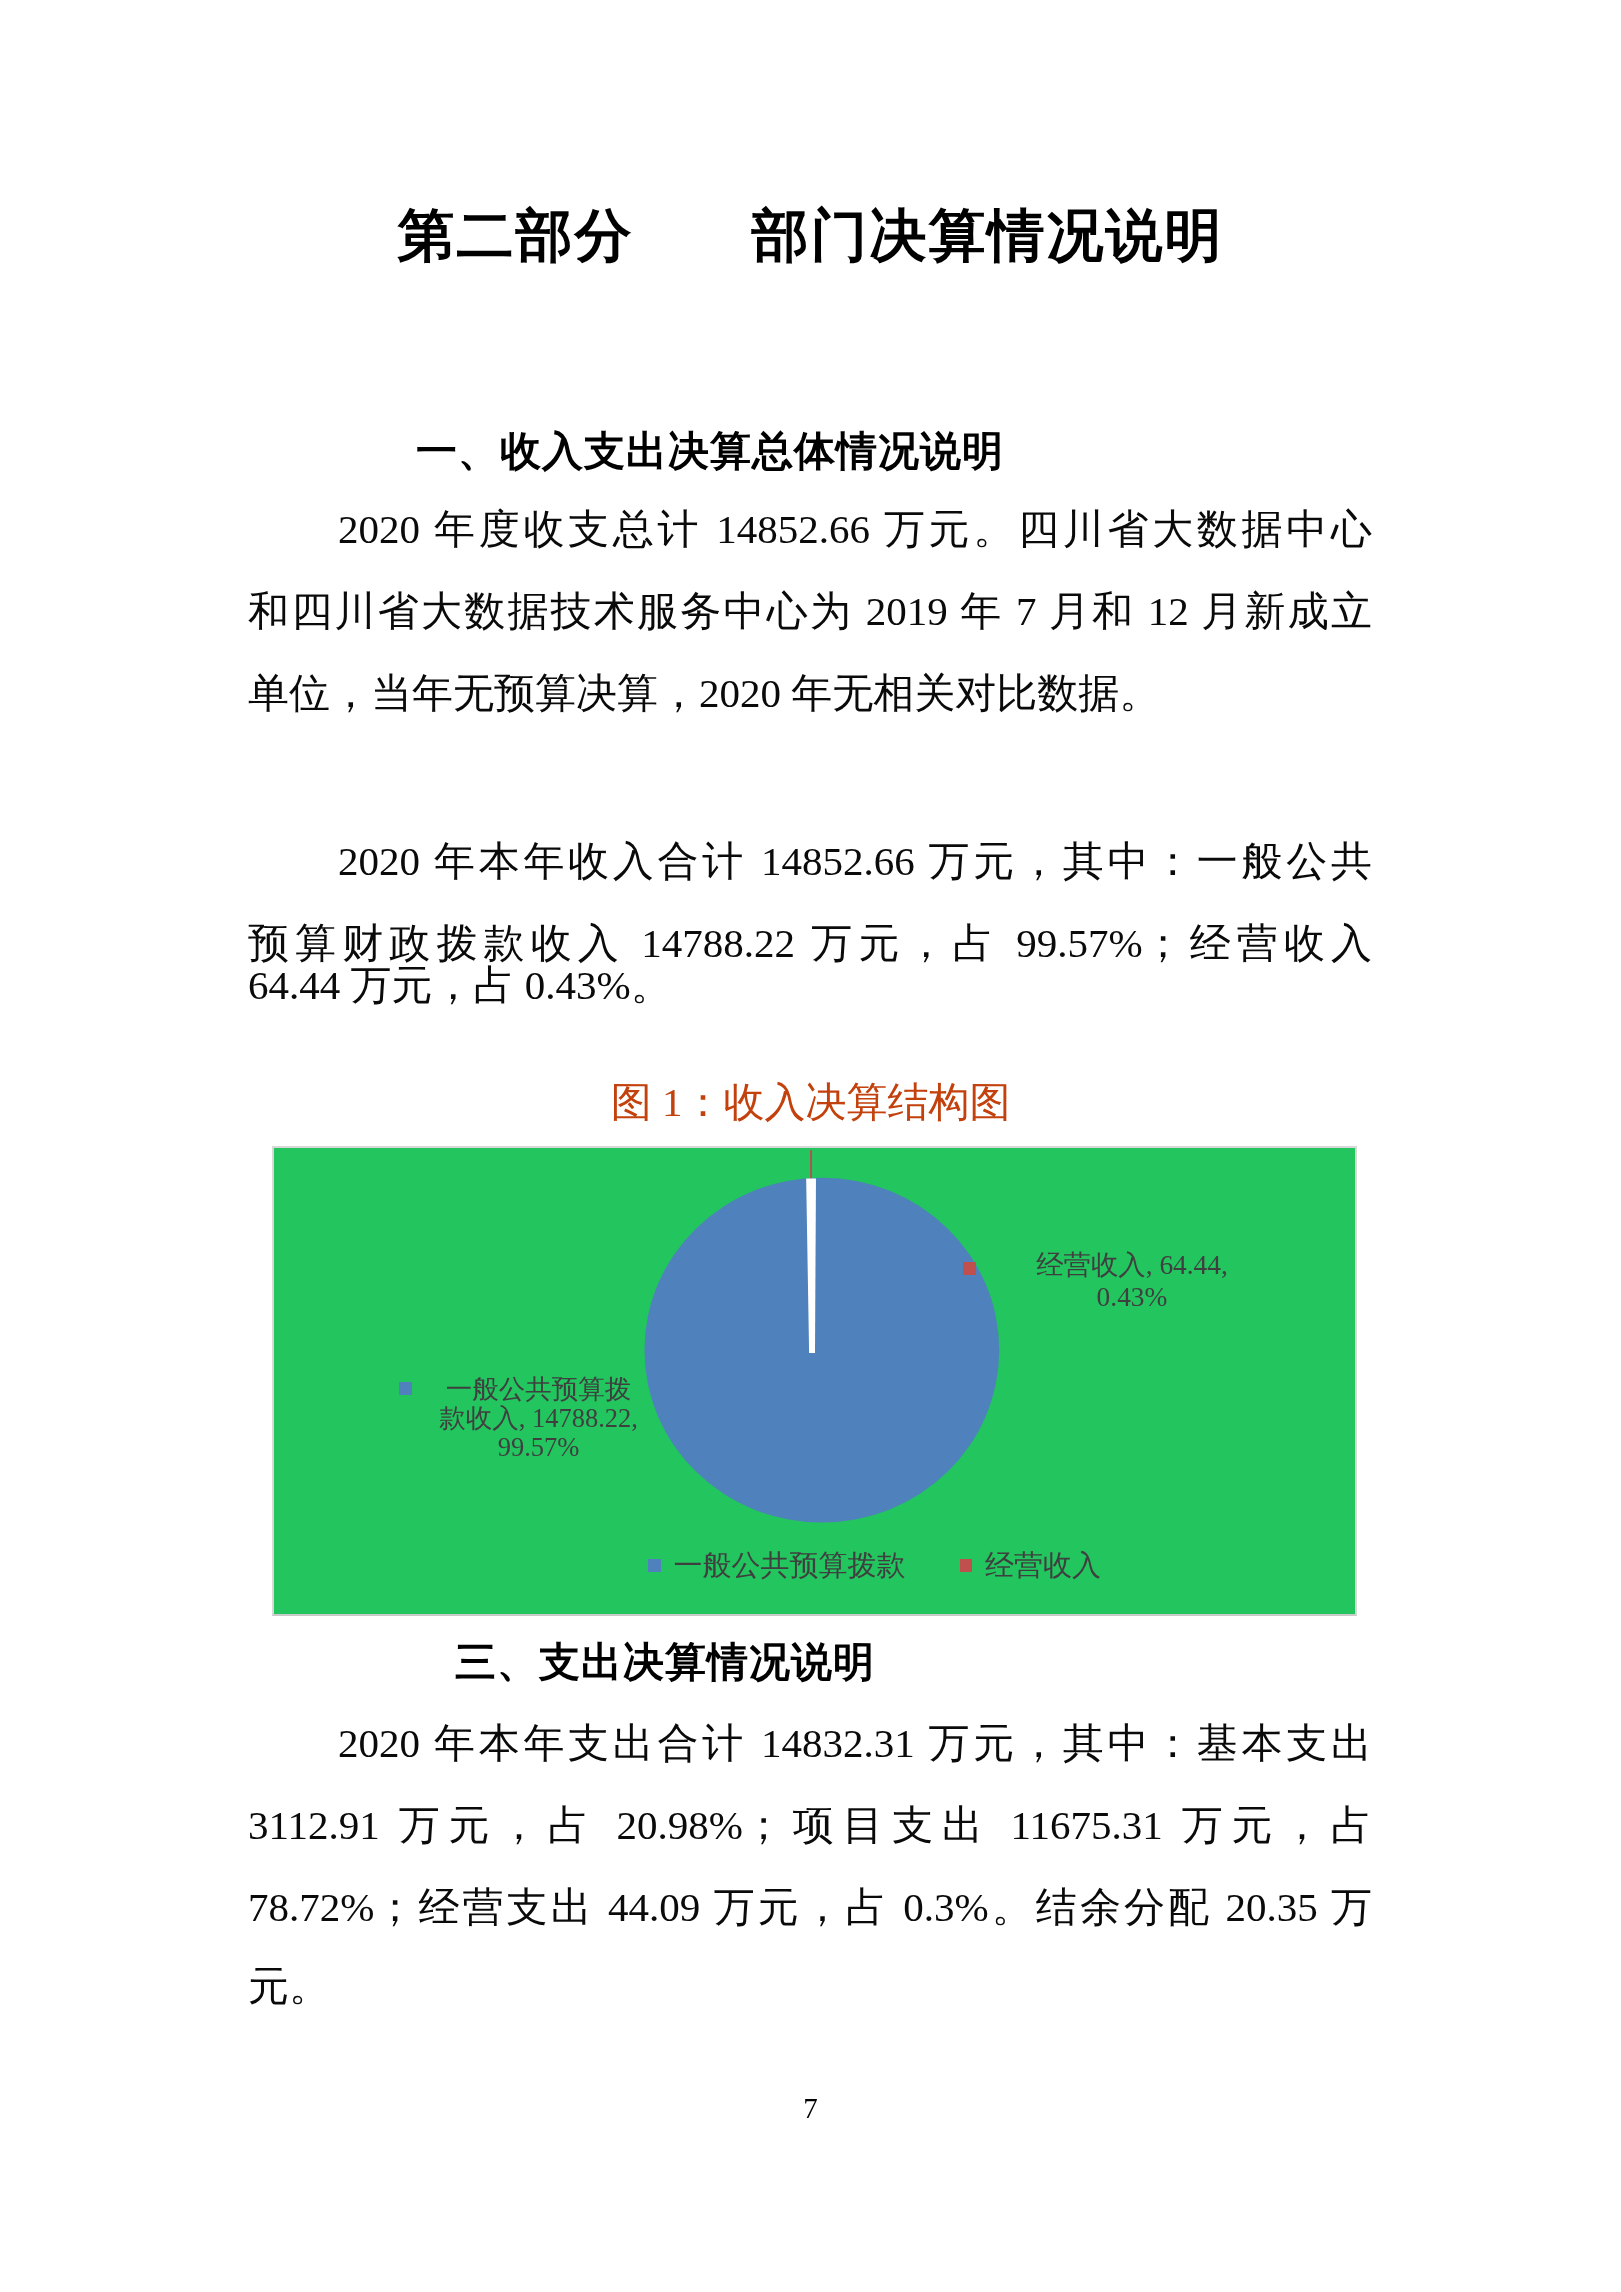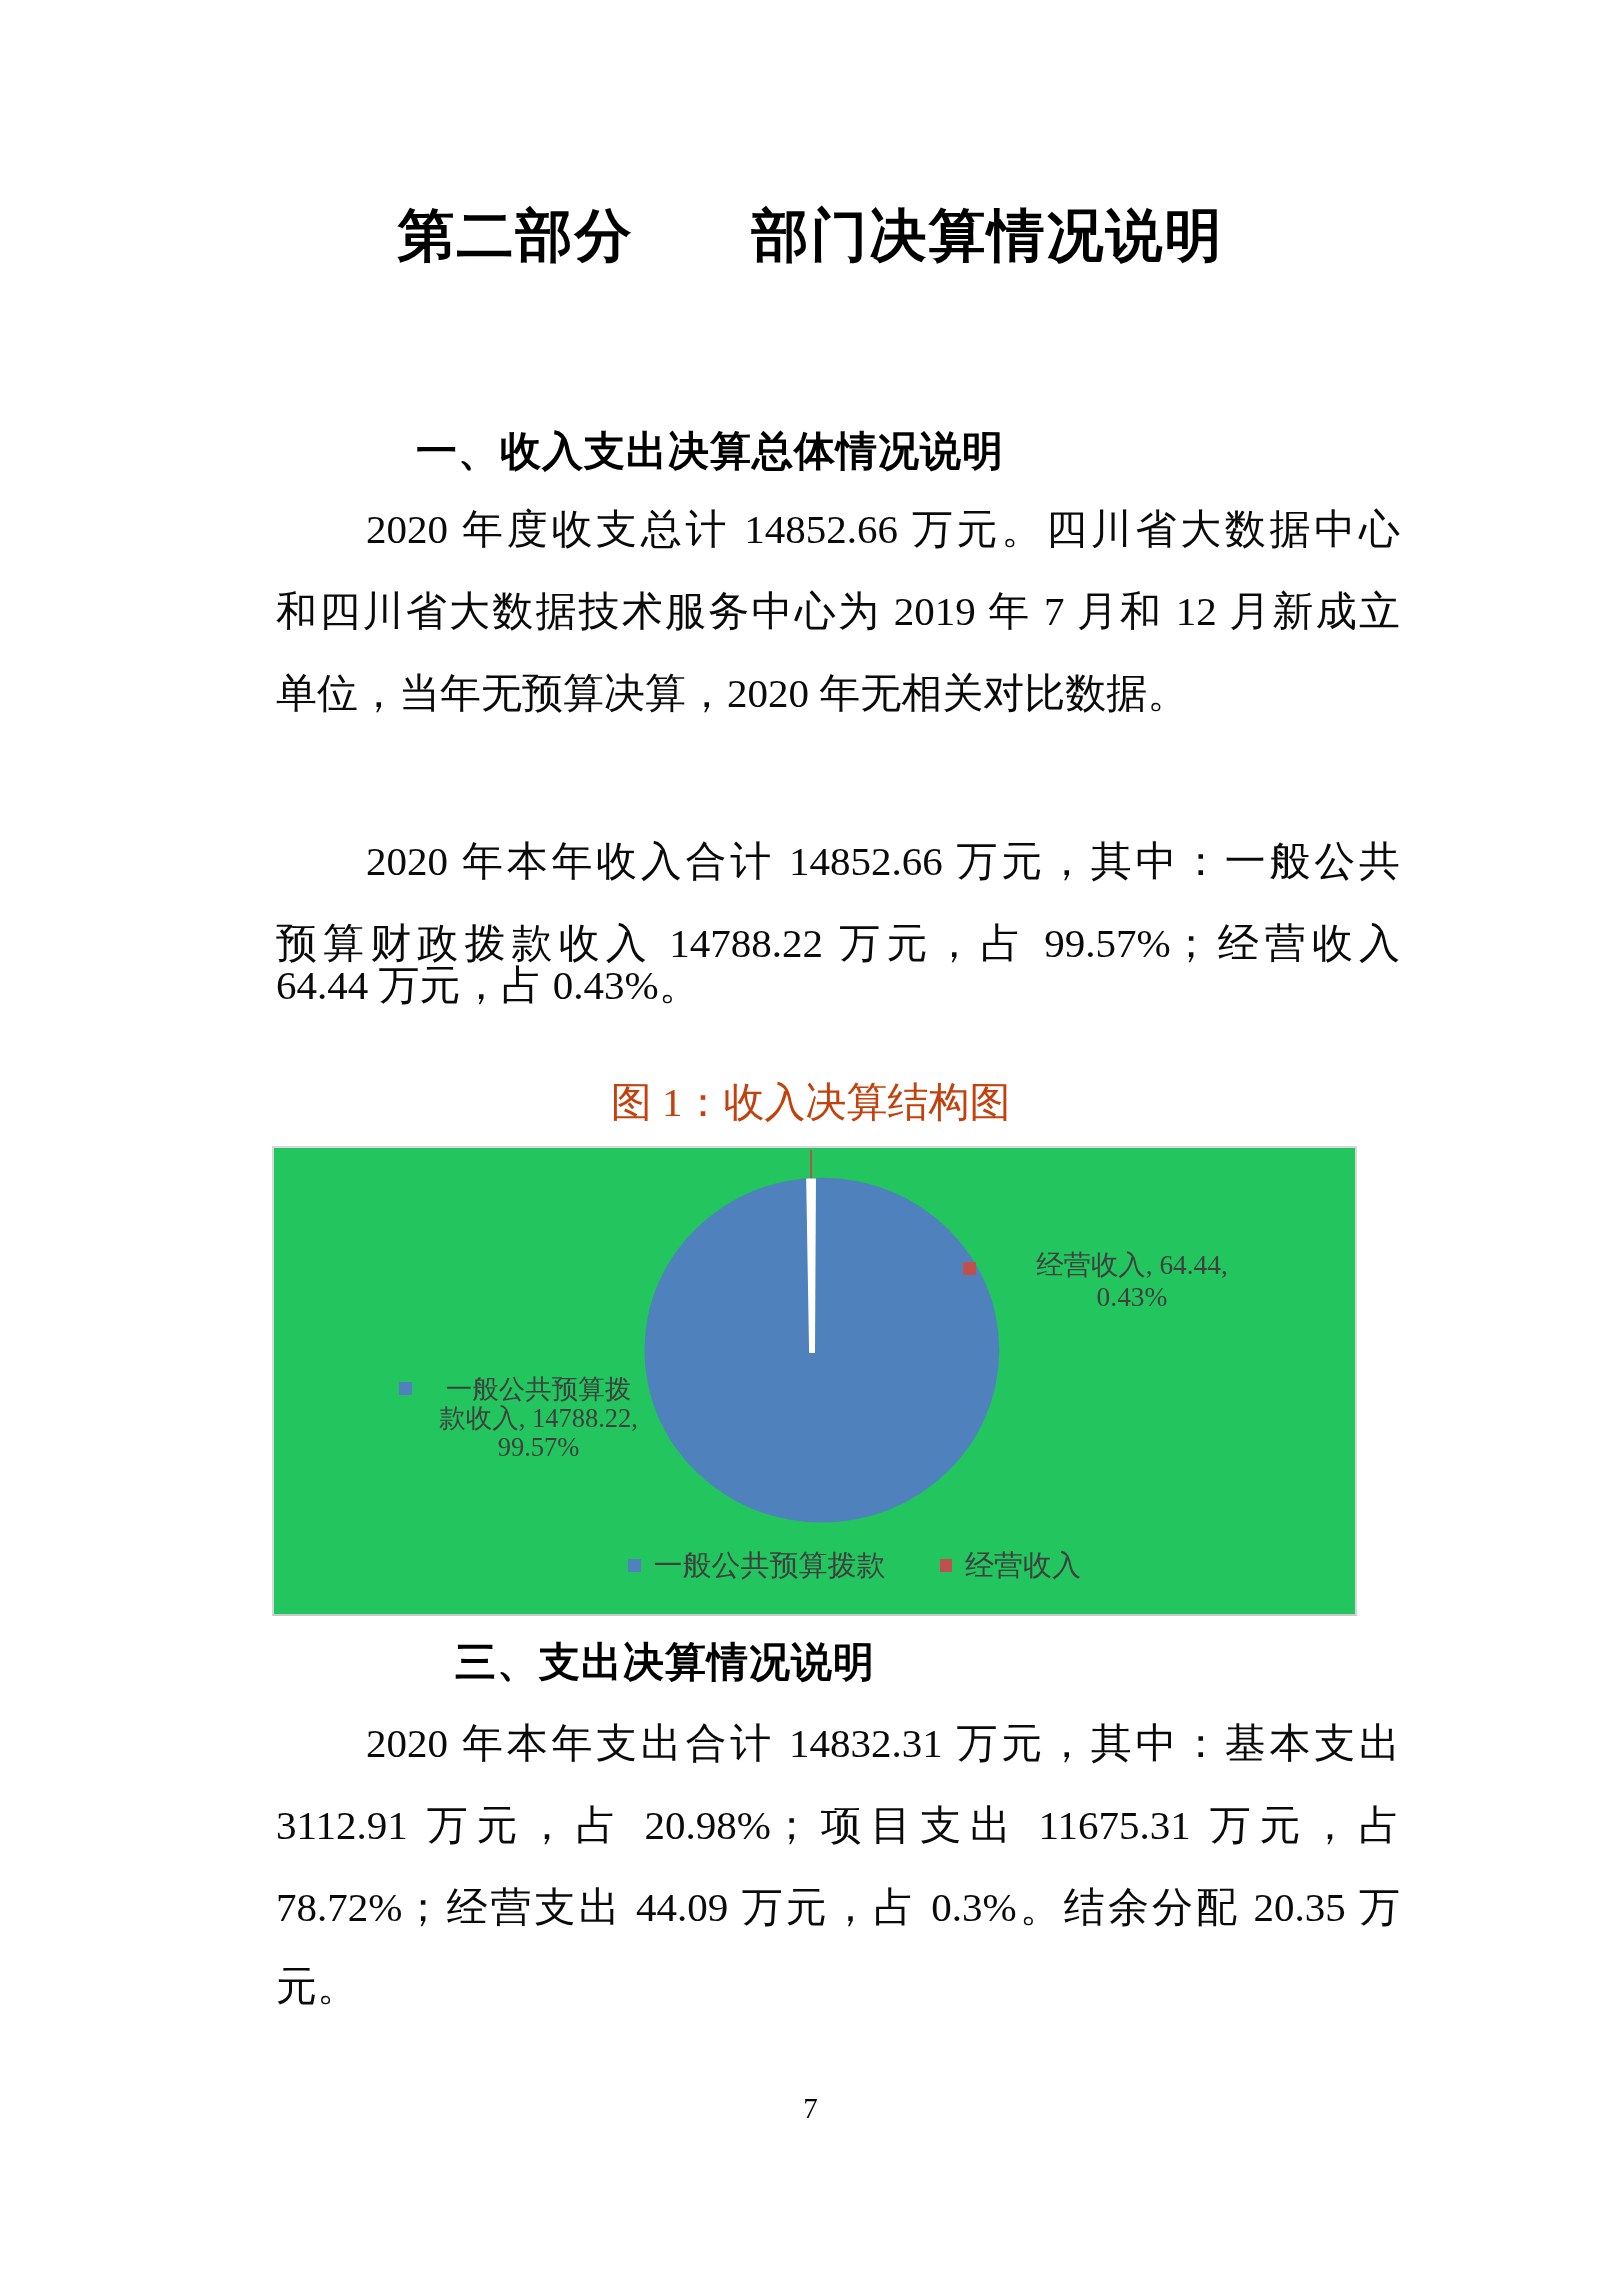--- a/index.html
+++ b/index.html
@@ -32,21 +32,20 @@
     color:#000;
     letter-spacing:1px;
   }
   .bline {
     position:absolute;
     left:248px; width:1124px;
     font-size:41px; line-height:51px;
     text-align:justify;
     text-align-last:justify;
     color:#0a0a0a;
-    margin-left:28px;
   }
   .bline.indent { padding-left:90px; width:1034px; }
   .bline.lastline { text-align:left; text-align-last:left; }
   .fig-caption {
     position:absolute;
     top:1077px; left:0; width:1621px;
     text-align:center;
     font-size:41px; line-height:51px;
     color:#c2410c;
   }
@@ -71,21 +70,21 @@
   .data-label.left { left:137px; top:227px; width:255px; font-size:26.5px; line-height:29px; }
   .data-label.right { left:706px; top:101px; width:304px; }
   .label-marker {
     position:absolute;
     width:12.7px; height:12.7px;
   }
   .label-marker.blue { background:#4F81BD; left:125px; top:234px; }
   .label-marker.red  { background:#C0504D; left:689px; top:114px; }
   .legend {
     position:absolute;
-    left:40px; top:401px; width:100%;
+    left:60px; top:401px; width:100%;
     display:flex; justify-content:center; align-items:center;
     gap:54px;
   }
   .legend-item { display:flex; align-items:center; gap:12.7px; }
   .legend-marker { width:12.7px; height:12.7px; display:inline-block; }
   .legend-marker.blue { background:#4F81BD; }
   .legend-marker.red  { background:#C0504D; }
   .legend-label {
     font-size:29px; line-height:33px;
     color:#3F3F3F;

